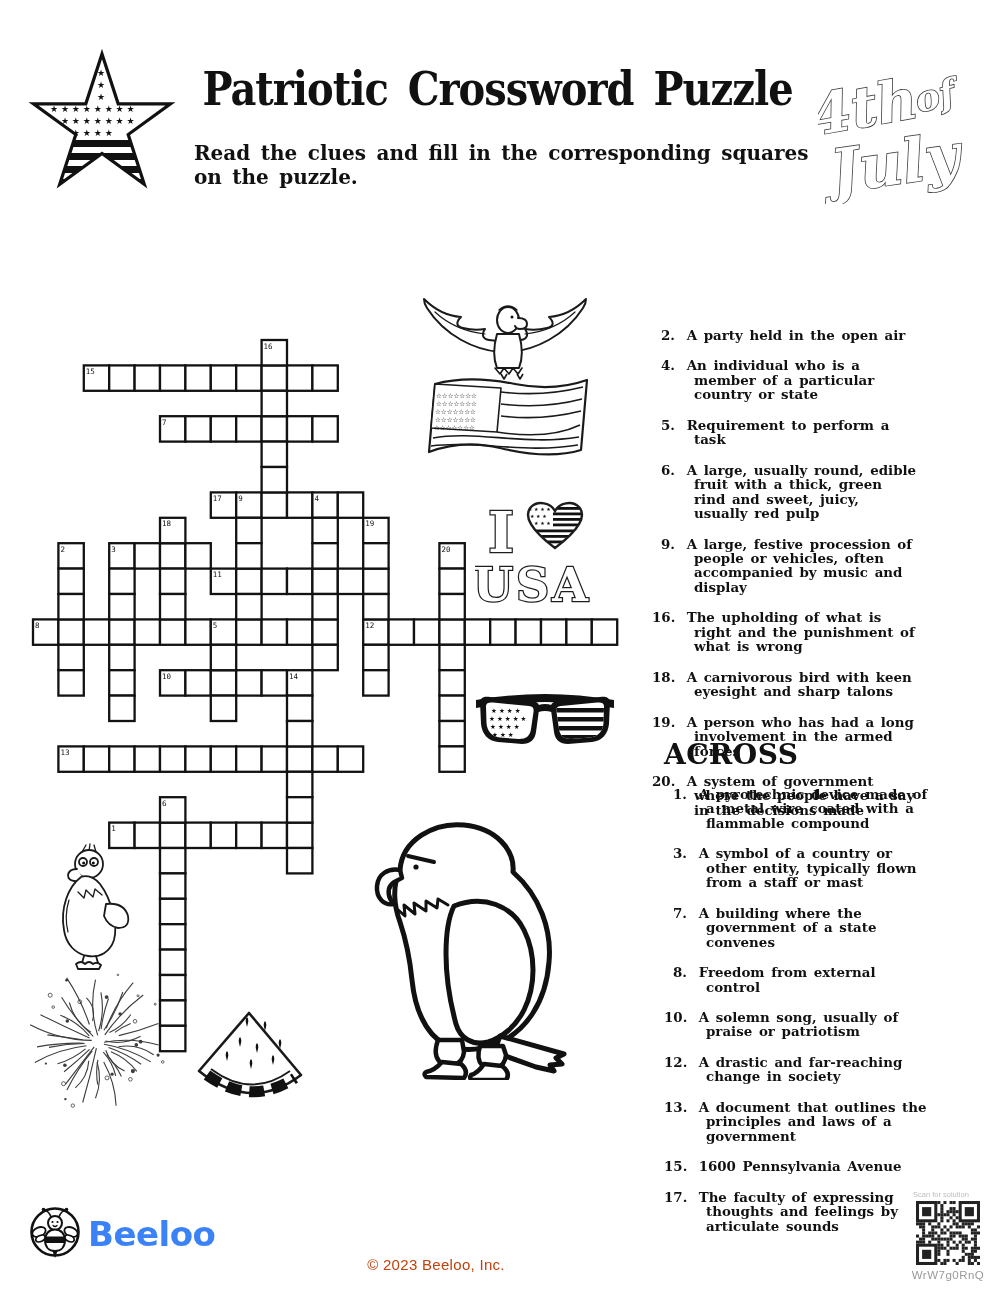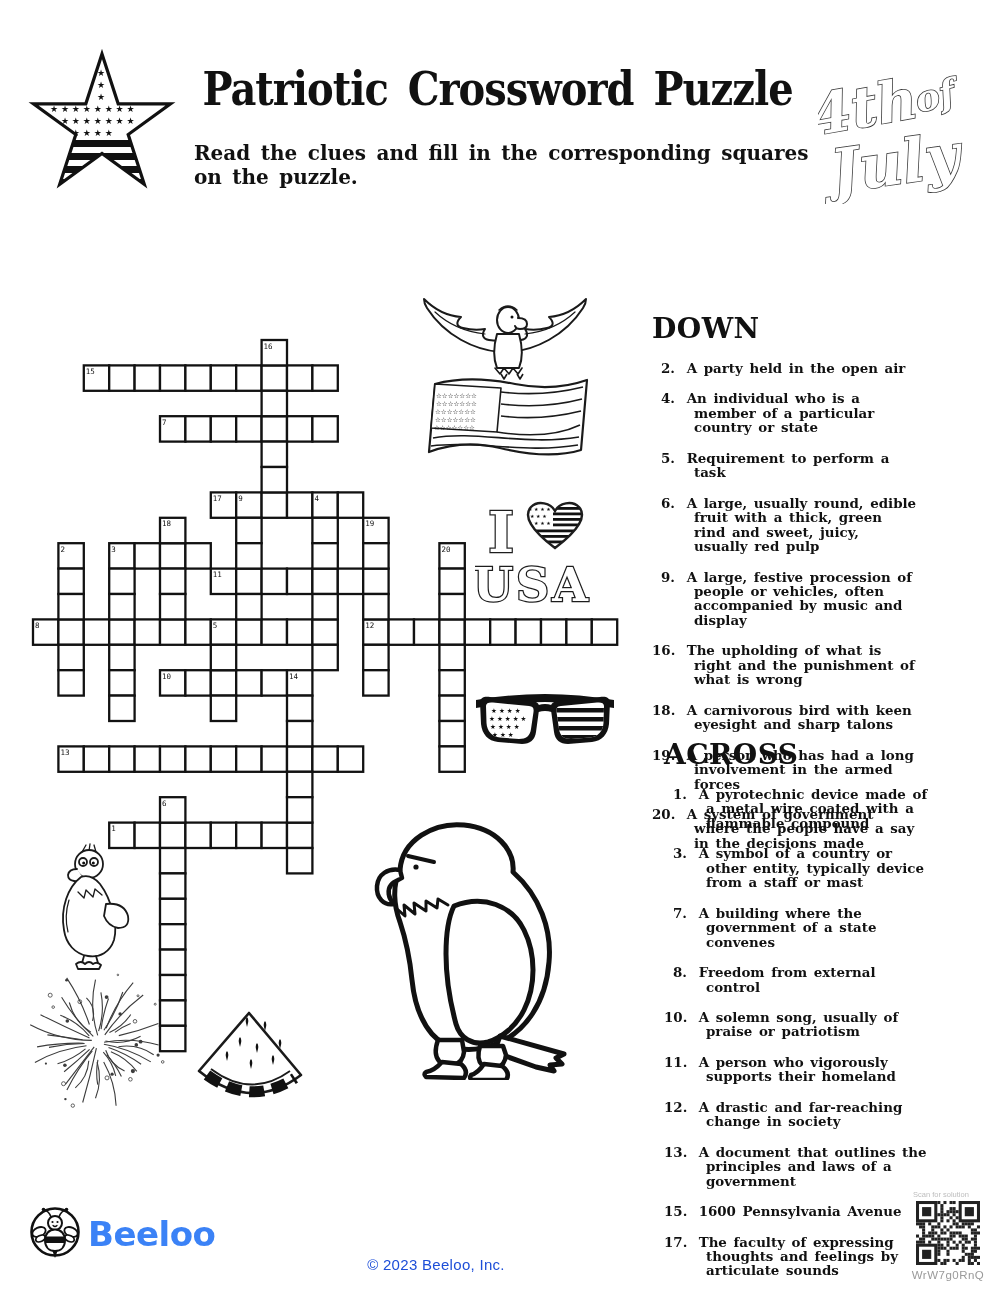--- a/index.html
+++ b/index.html
@@ -16,21 +16,21 @@
   .clue{font-weight:bold;font-size:13.4px;line-height:14.45px;word-spacing:2px;
         padding-left:42px;text-indent:-42px;margin-top:16px;}
   .clue .cnum{display:inline-block;width:23px;text-align:right;margin-right:5px;text-indent:0;}
   .down{left:652px;top:312px;}
   .across{left:664px;top:738px;}
   .cw-cell{fill:#fff;stroke:#121212;stroke-width:2.3px;}
   .cw-num{font-family:"DejaVu Sans Mono",monospace;font-size:7.5px;fill:#111;}
   .brand{left:88px;top:1214px;font-family:"DejaVu Sans",sans-serif;font-weight:bold;
          font-size:34px;color:#3b82f6;letter-spacing:-.5px;}
   .copyright{left:0;top:1256px;width:872px;text-align:center;font-family:"Liberation Sans",sans-serif;
-             font-size:15px;color:#1d4ed8;letter-spacing:.3px;}
+             font-size:15px;color:#c2410c;letter-spacing:.3px;}
   .qr-caption{left:913px;top:1190px;width:70px;font-family:"Liberation Sans",sans-serif;
               font-size:7.5px;color:#bdbdbd;}
   .qr-code-text{left:903px;top:1257px;width:90px;text-align:center;font-family:"Liberation Sans",sans-serif;
                 font-size:11.5px;color:#9a9a9a;letter-spacing:.5px;margin-top:12px;}
   svg text.outlined{font-family:"DejaVu Serif",serif;font-style:italic;font-weight:bold;
                     fill:#fff;stroke:#3a3a3a;stroke-width:1.6px;paint-order:stroke;}
   svg text.blocky{font-family:"DejaVu Serif",serif;font-weight:bold;fill:#fff;stroke:#1d1d1d;
                   paint-order:stroke;}
 </style>
 </head>
@@ -436,42 +436,40 @@
       <path d="M95,44 q2.5,-8 0,-10 q-2.5,2 0,10"></path>
       <path d="M55,42 q2.5,-8 0,-10 q-2.5,2 0,10"></path>
       <path d="M72,48 q2.5,-8 0,-10 q-2.5,2 0,10"></path>
       <path d="M88,60 q2.5,-8 0,-10 q-2.5,2 0,10"></path>
       <path d="M42,56 q2.5,-8 0,-10 q-2.5,2 0,10"></path>
       <path d="M66,64 q2.5,-8 0,-10 q-2.5,2 0,10"></path>
     </g>
   </svg>
 
   <div class="abs clues down">
-    <div class="clues-heading">DOWN</div>
     <div id="down-list">
         <div class="clue"><span class="cnum">2.</span><span> A party held in the open air</span></div>
         <div class="clue"><span class="cnum">4.</span><span> An individual who is a member of a particular country or state</span></div>
         <div class="clue"><span class="cnum">5.</span><span> Requirement to perform a task</span></div>
         <div class="clue"><span class="cnum">6.</span><span> A large, usually round, edible fruit with a thick, green rind and sweet, juicy, usually red pulp</span></div>
         <div class="clue"><span class="cnum">9.</span><span> A large, festive procession of people or vehicles, often accompanied by music and display</span></div>
         <div class="clue"><span class="cnum">16.</span><span> The upholding of what is right and the punishment of what is wrong</span></div>
         <div class="clue"><span class="cnum">18.</span><span> A carnivorous bird with keen eyesight and sharp talons</span></div>
         <div class="clue"><span class="cnum">19.</span><span> A person who has had a long involvement in the armed forces</span></div>
         <div class="clue"><span class="cnum">20.</span><span> A system of government where the people have a say in the decisions made</span></div>
       </div>
   </div>
   <div class="abs clues across">
     <div class="clues-heading">ACROSS</div>
     <div id="across-list">
         <div class="clue"><span class="cnum">1.</span><span> A pyrotechnic device made of a metal wire coated with a flammable compound</span></div>
-        <div class="clue"><span class="cnum">3.</span><span> A symbol of a country or other entity, typically device from a staff or mast</span></div>
+        <div class="clue"><span class="cnum">3.</span><span> A symbol of a country or other entity, typically flown from a staff or mast</span></div>
         <div class="clue"><span class="cnum">7.</span><span> A building where the government of a state convenes</span></div>
         <div class="clue"><span class="cnum">8.</span><span> Freedom from external control</span></div>
         <div class="clue"><span class="cnum">10.</span><span> A solemn song, usually of praise or patriotism</span></div>
-        <div class="clue"><span class="cnum">11.</span><span> A person who vigorously supports their homeland</span></div>
         <div class="clue"><span class="cnum">12.</span><span> A drastic and far-reaching change in society</span></div>
         <div class="clue"><span class="cnum">13.</span><span> A document that outlines the principles and laws of a government</span></div>
         <div class="clue"><span class="cnum">15.</span><span> 1600 Pennsylvania Avenue</span></div>
         <div class="clue"><span class="cnum">17.</span><span> The faculty of expressing thoughts and feelings by articulate sounds</span></div>
       </div>
   </div>
 
   <svg class="abs" style="left:28px;top:1203px" width="56" height="60" viewBox="0 0 56 60">
     <circle cx="27" cy="29" r="23.5" fill="#fff" stroke="#111" stroke-width="2.6"></circle>
     <g stroke="#111" stroke-width="1.6" fill="none" stroke-linecap="round">

